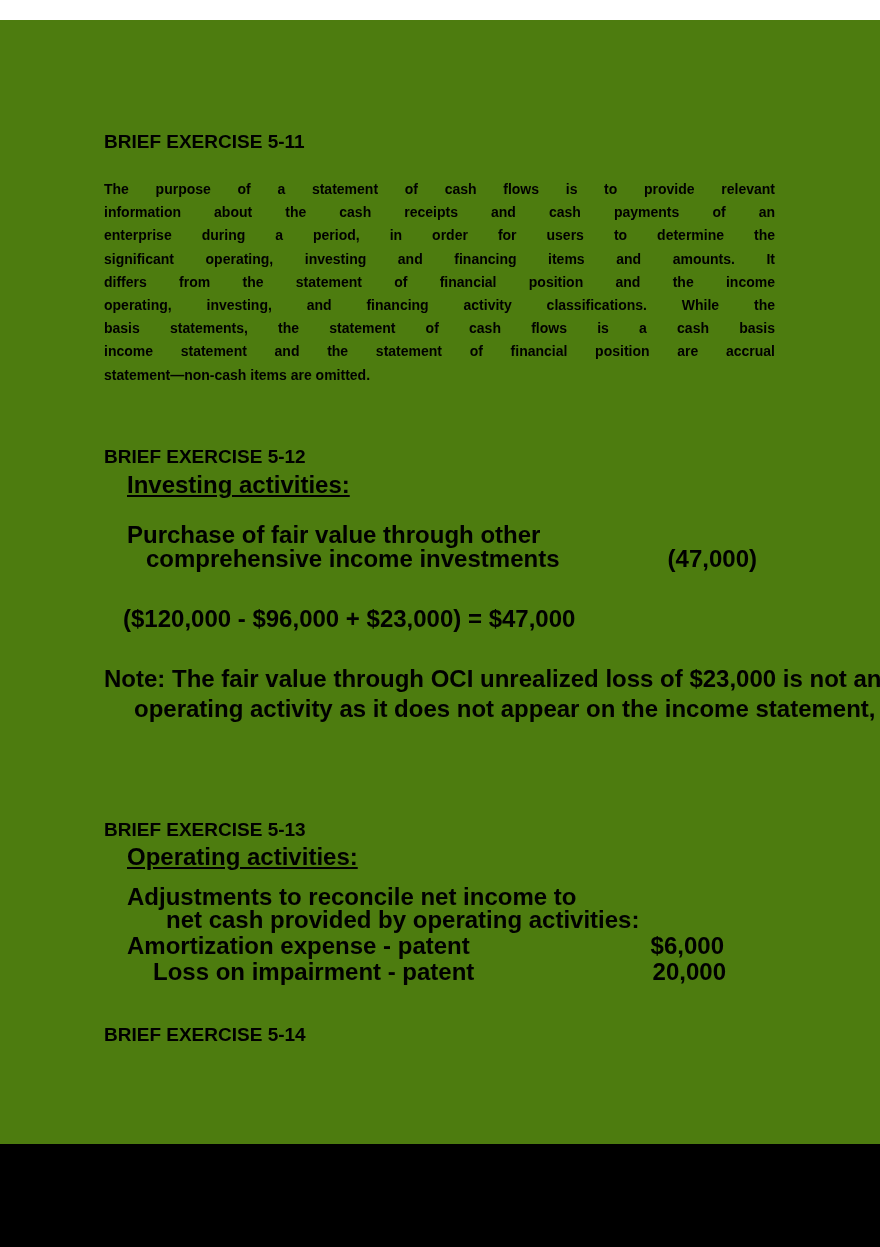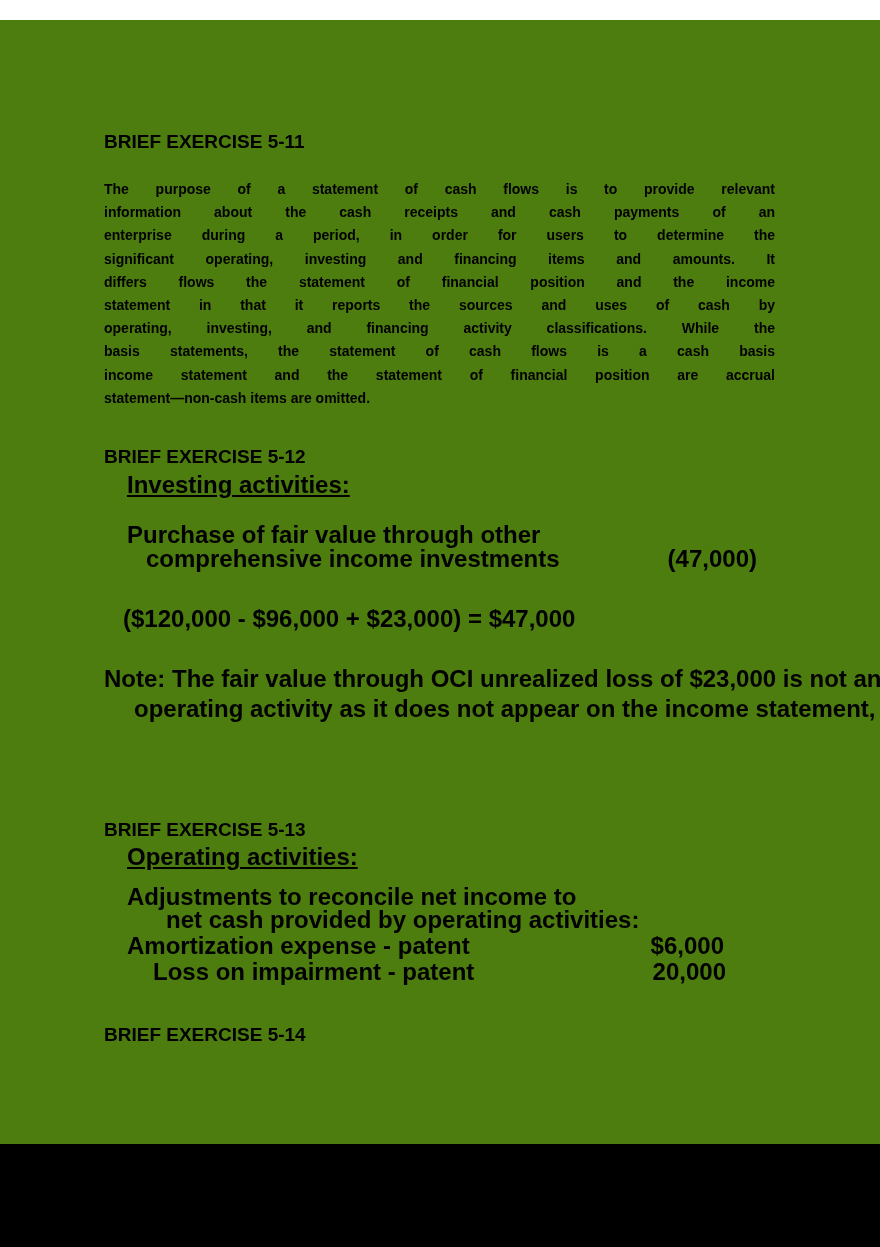--- a/index.html
+++ b/index.html
@@ -26,22 +26,21 @@
 <body>
 
 <div class="page">
 
   <div class="abs heading" style="top:110px;">BRIEF EXERCISE 5-11</div>
   <div class="para">
     <span class="line">The purpose of a statement of cash flows is to provide relevant</span>
     <span class="line">information about the cash receipts and cash payments of an</span>
     <span class="line">enterprise during a period, in order for users to determine the</span>
     <span class="line">significant operating, investing and financing items and amounts. It</span>
-    <span class="line">differs flows the statement of financial position and the income</span>
-    <span class="line">statement in that it reports the sources and uses of cash by</span>
+    <span class="line">differs from the statement of financial position and the income</span>
     <span class="line">operating, investing, and financing activity classifications. While the</span>
     <span class="line">basis statements, the statement of cash flows is a cash basis</span>
     <span class="line">income statement and the statement of financial position are accrual</span>
     <span class="line last">statement—non-cash items are omitted.</span>
   </div>
 
   <div class="abs heading" style="top:425px;">BRIEF EXERCISE 5-12</div>
   <div class="abs u" style="left:127px; top:453px;">Investing activities:</div>
   <div class="abs" style="left:127px; top:503px;">Purchase of fair value through other</div>
   <div class="abs" style="left:146px; top:527px;">comprehensive income investments</div>

